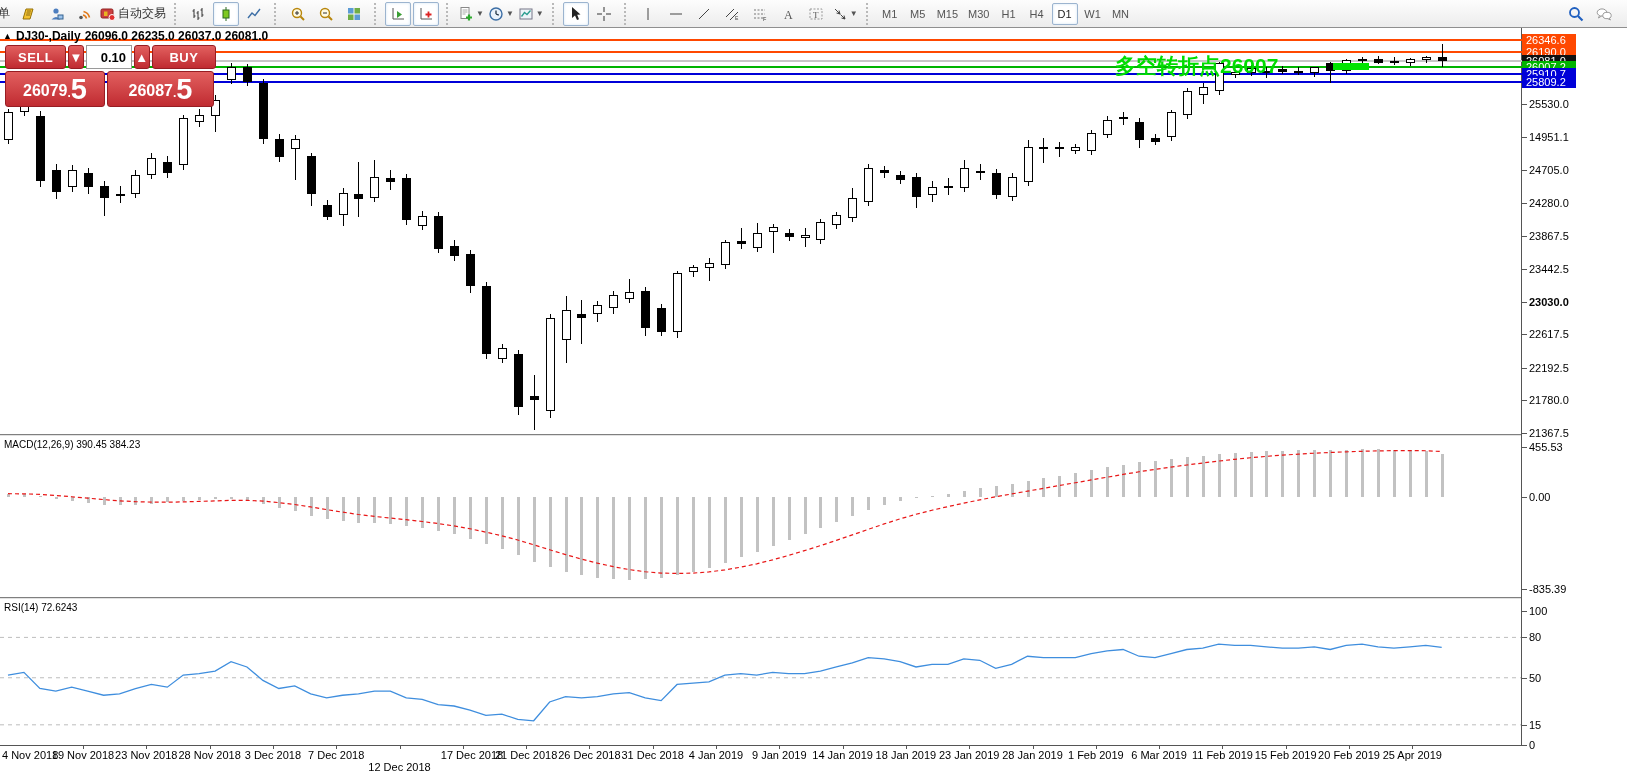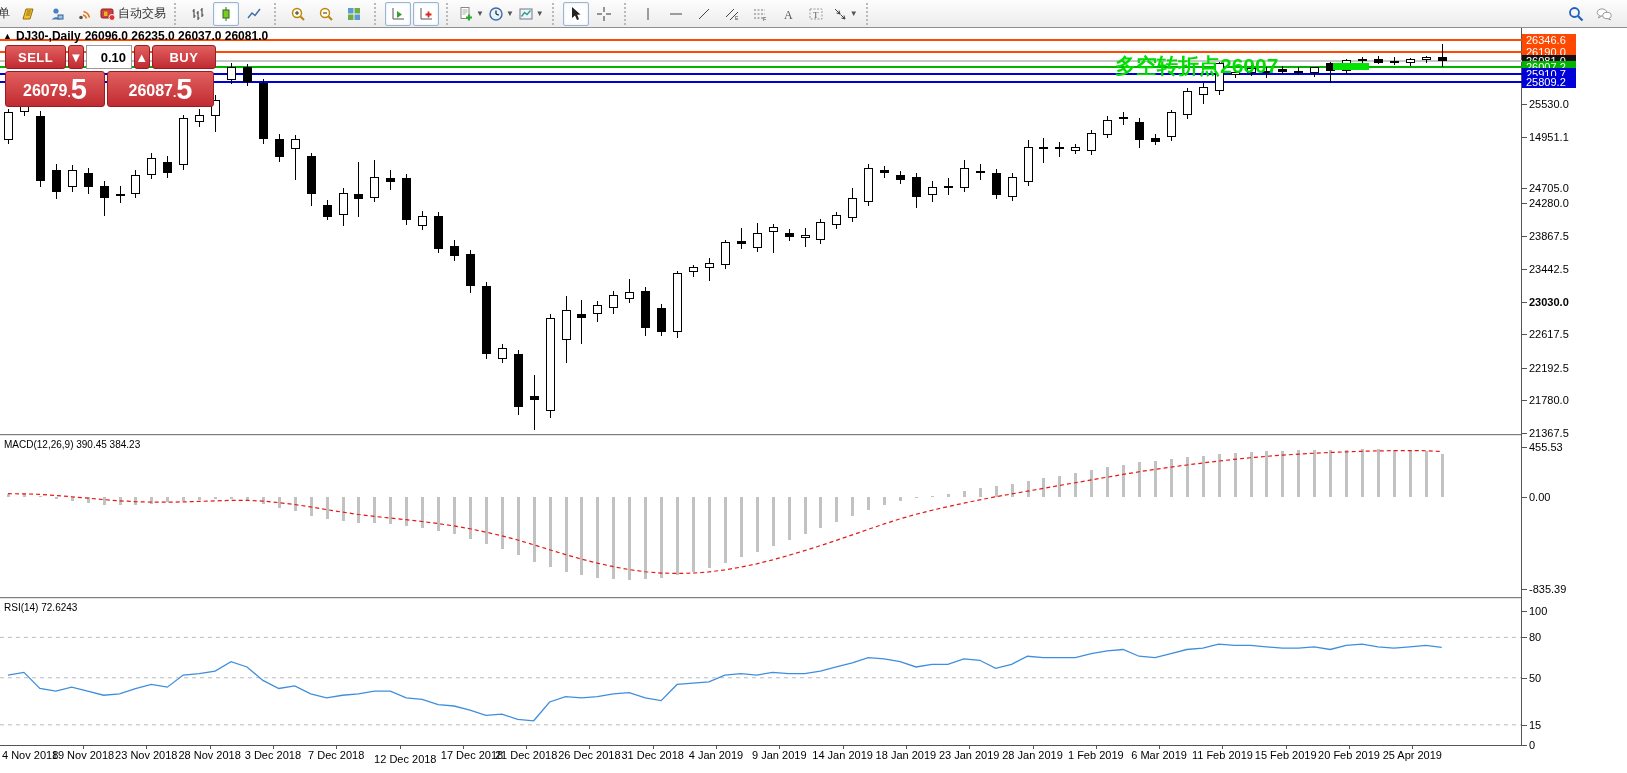--- a/index.html
+++ b/index.html
@@ -222,20 +222,31 @@
       </svg>
   </div>
   <div class="tb-btn">
     <svg class="icon16" viewBox="0 0 16 16">
         <path d="M3 3 L8 8 M8 8 l-1 -3.5 M8 8 l-3.5 -1" stroke="#444" fill="none"></path>
         <path d="M13 13 L8.5 8.5 M13 13 l-3.5 -1 M13 13 l-1 -3.5" stroke="#444" fill="none"></path>
       </svg>
     <span class="tb-caret">▼</span>
   </div>
   <div class="tb-sep"></div>
+  <div class="tf-group" id="tf-group" style="display:flex">
+      <div class="tf-btn">M1</div>
+      <div class="tf-btn">M5</div>
+      <div class="tf-btn">M15</div>
+      <div class="tf-btn">M30</div>
+      <div class="tf-btn">H1</div>
+      <div class="tf-btn">H4</div>
+      <div class="tf-btn active">D1</div>
+      <div class="tf-btn">W1</div>
+      <div class="tf-btn">MN</div>
+    </div>
   <div class="tb-right">
     <div class="tb-btn">
       <svg class="icon16" viewBox="0 0 16 16">
           <circle cx="6.5" cy="6.5" r="4.5" fill="none" stroke="#2060c0" stroke-width="1.8"></circle>
           <path d="M10 10 L14.5 14.5" stroke="#2060c0" stroke-width="2.2"></path>
         </svg>
     </div>
     <div class="tb-btn">
       <svg class="icon16" viewBox="0 0 16 16">
           <ellipse cx="6" cy="6.5" rx="4.8" ry="3.6" fill="#fff" stroke="#999"></ellipse>
@@ -582,21 +593,21 @@
         <span class="pf">5</span>
       </div>
     </div>
   </div>
 
   <div class="axis-vline"></div>
   <div class="axis-hline"></div>
   <div class="axis-col" id="axis-col">
       <div class="ytick" style="top: 70.4515px;">25530.0</div>
       <div class="ytick" style="top: 103.009px;">14951.1</div>
-      <div class="ytick" style="top: 135.566px; margin-top: 18px;">24705.0</div>
+      <div class="ytick" style="top: 135.566px;">24705.0</div>
       <div class="ytick" style="top: 169.11px;">24280.0</div>
       <div class="ytick" style="top: 201.667px;">23867.5</div>
       <div class="ytick" style="top: 235.211px;">23442.5</div>
       <div class="ytick" style="top: 267.768px; font-weight: bold;">23030.0</div>
       <div class="ytick" style="top: 300.325px;">22617.5</div>
       <div class="ytick" style="top: 333.869px;">22192.5</div>
       <div class="ytick" style="top: 366.426px;">21780.0</div>
       <div class="ytick" style="top: 398.983px;">21367.5</div>
       <div class="ytick" style="top: 412.997px;">455.53</div>
       <div class="ytick" style="top: 463px;">0.00</div>
@@ -618,21 +629,21 @@
       <div class="date-label" style="left: 46px; top: 4px;">19 Nov 2018</div>
       <div class="date-tick" style="left: 83px; top: 0px;"></div>
       <div class="date-label" style="left: 109.3px; top: 4px;">23 Nov 2018</div>
       <div class="date-tick" style="left: 146.3px; top: 0px;"></div>
       <div class="date-label" style="left: 172.6px; top: 4px;">28 Nov 2018</div>
       <div class="date-tick" style="left: 209.6px; top: 0px;"></div>
       <div class="date-label" style="left: 235.9px; top: 4px;">3 Dec 2018</div>
       <div class="date-tick" style="left: 272.9px; top: 0px;"></div>
       <div class="date-label" style="left: 299.2px; top: 4px;">7 Dec 2018</div>
       <div class="date-tick" style="left: 336.2px; top: 0px;"></div>
-      <div class="date-label" style="left: 362.5px; top: 8px; text-align: right;">12 Dec 2018</div>
+      <div class="date-label" style="left: 362.5px; top: 16px;">12 Dec 2018</div>
       <div class="date-tick" style="left: 399.5px; top: 0px;"></div>
       <div class="date-label" style="left: 425.8px; top: 4px; padding-left: 15px;">17 Dec 2018</div>
       <div class="date-tick" style="left: 462.8px; top: 0px;"></div>
       <div class="date-label" style="left: 489.1px; top: 4px;">21 Dec 2018</div>
       <div class="date-tick" style="left: 526.1px; top: 0px;"></div>
       <div class="date-label" style="left: 552.4px; top: 4px;">26 Dec 2018</div>
       <div class="date-tick" style="left: 589.4px; top: 0px;"></div>
       <div class="date-label" style="left: 615.7px; top: 4px;">31 Dec 2018</div>
       <div class="date-tick" style="left: 652.7px; top: 0px;"></div>
       <div class="date-label" style="left: 679px; top: 4px;">4 Jan 2019</div>

